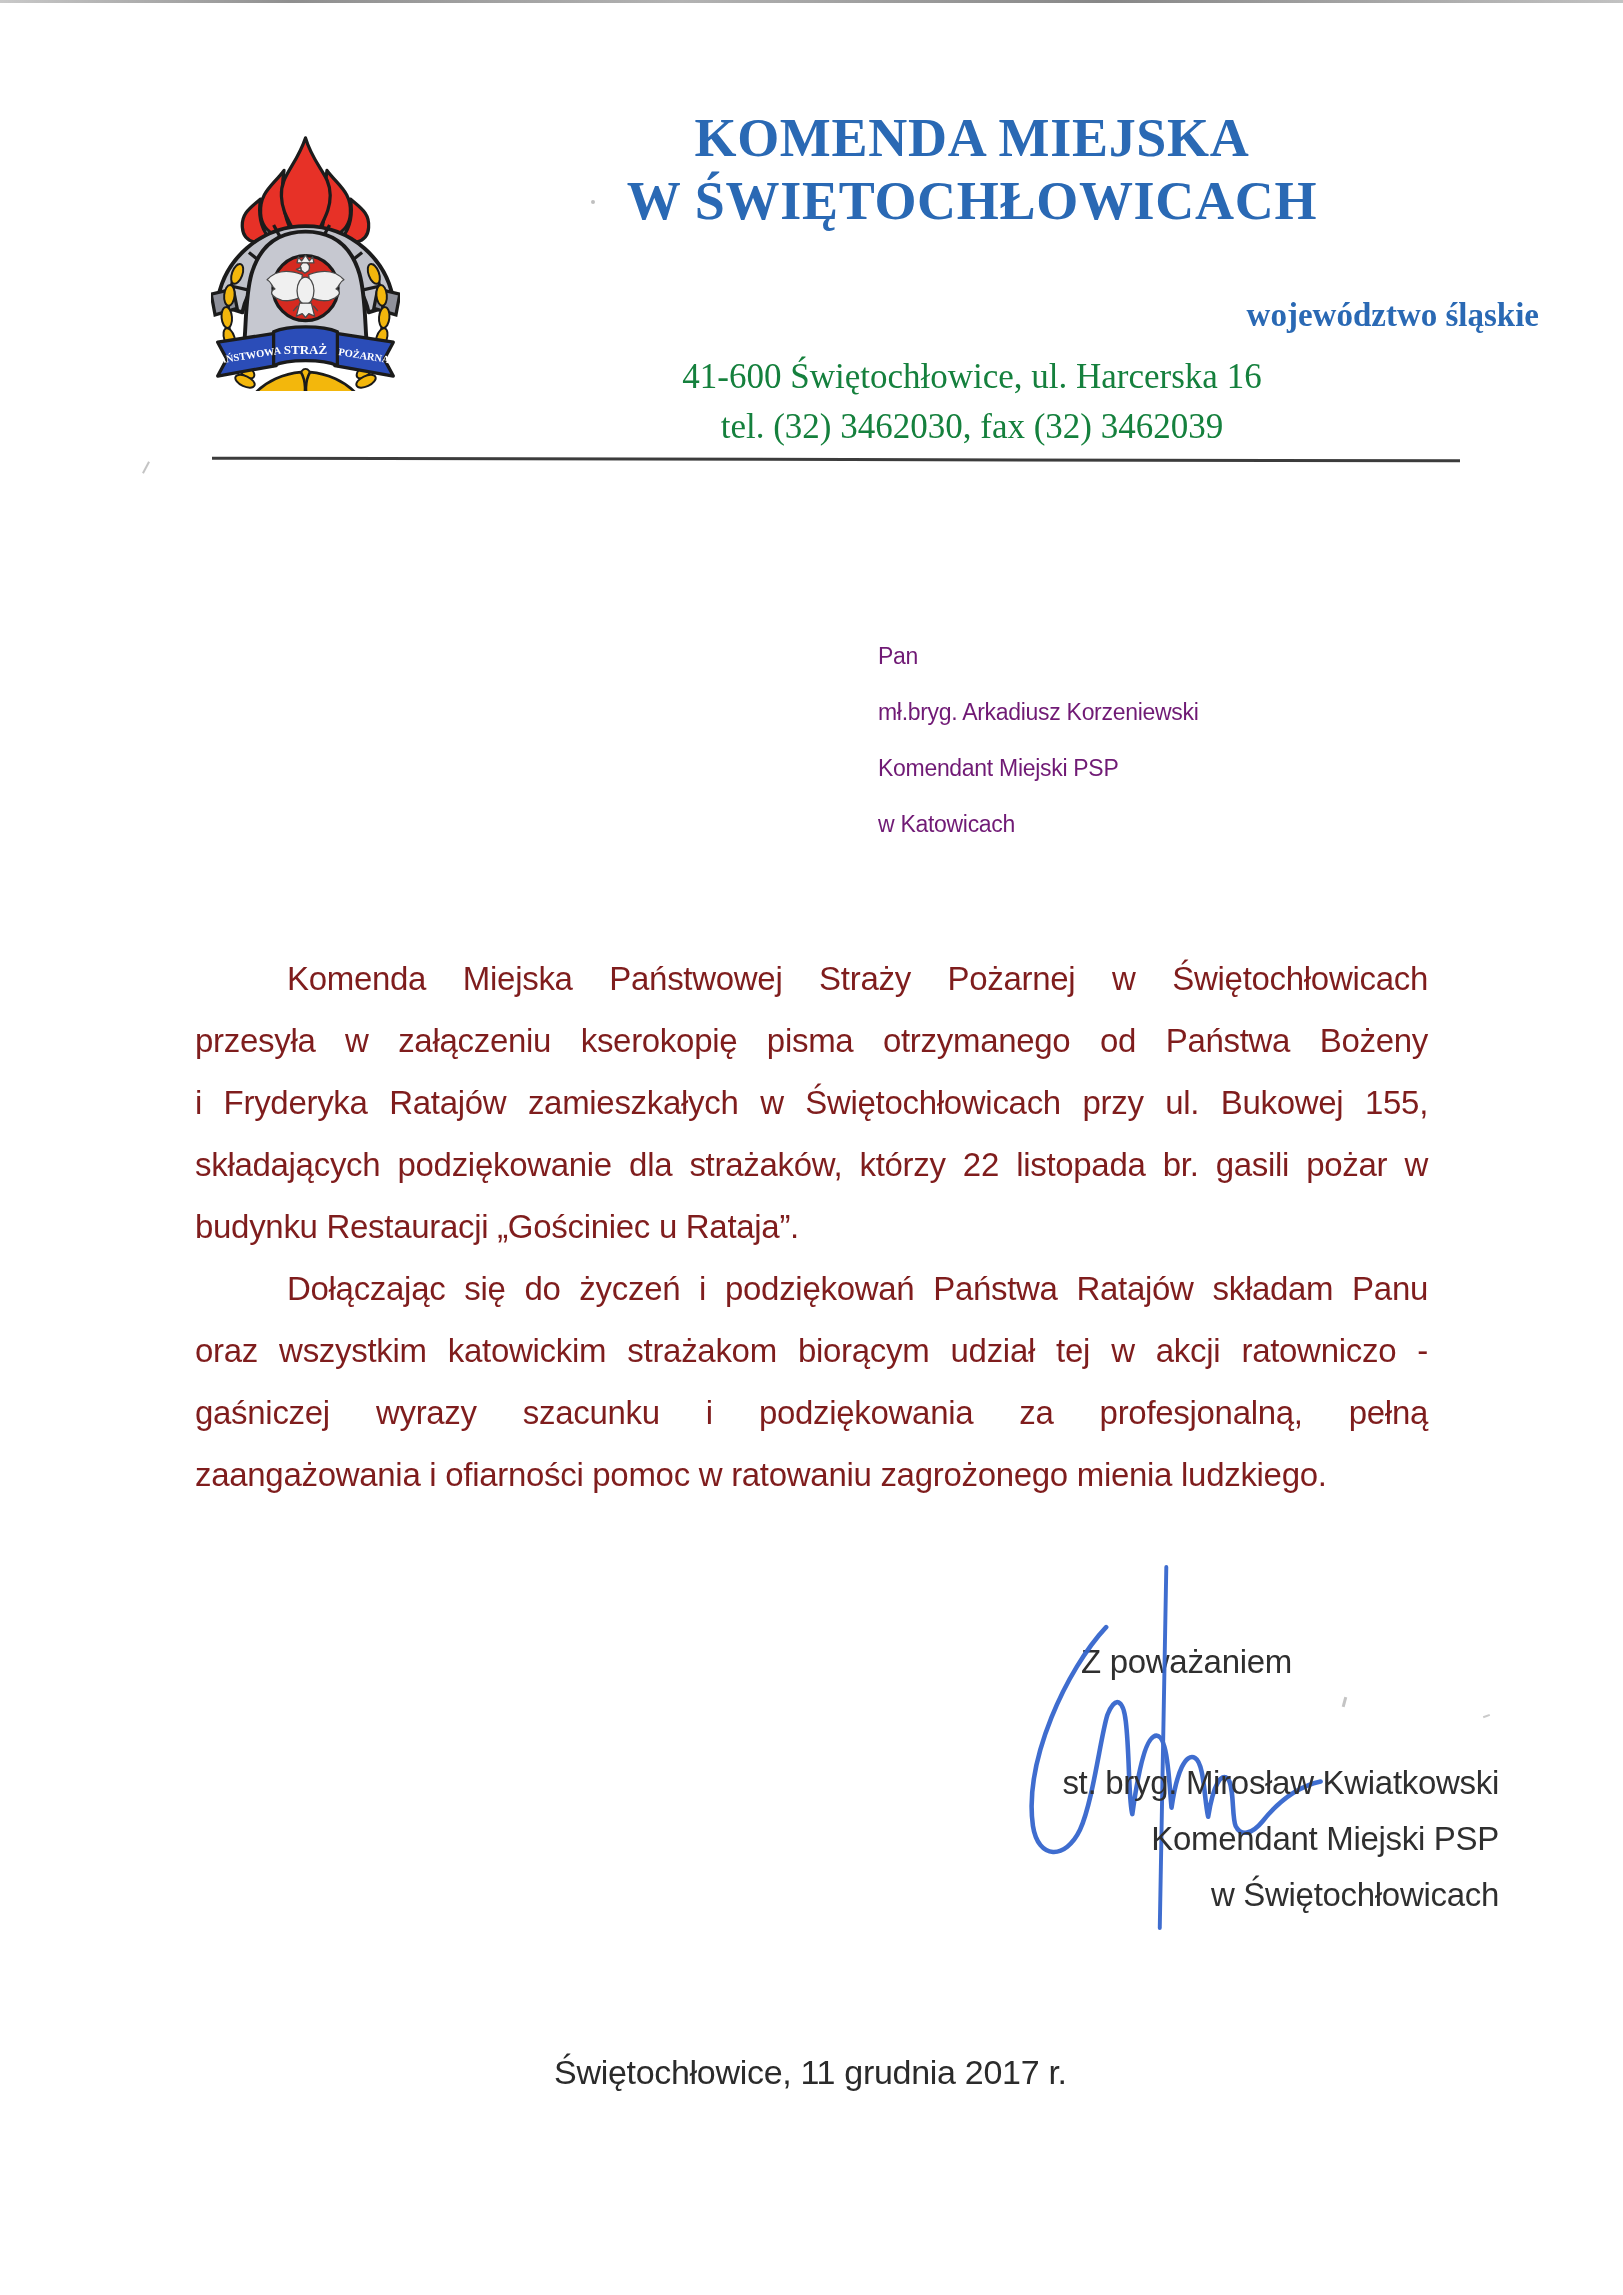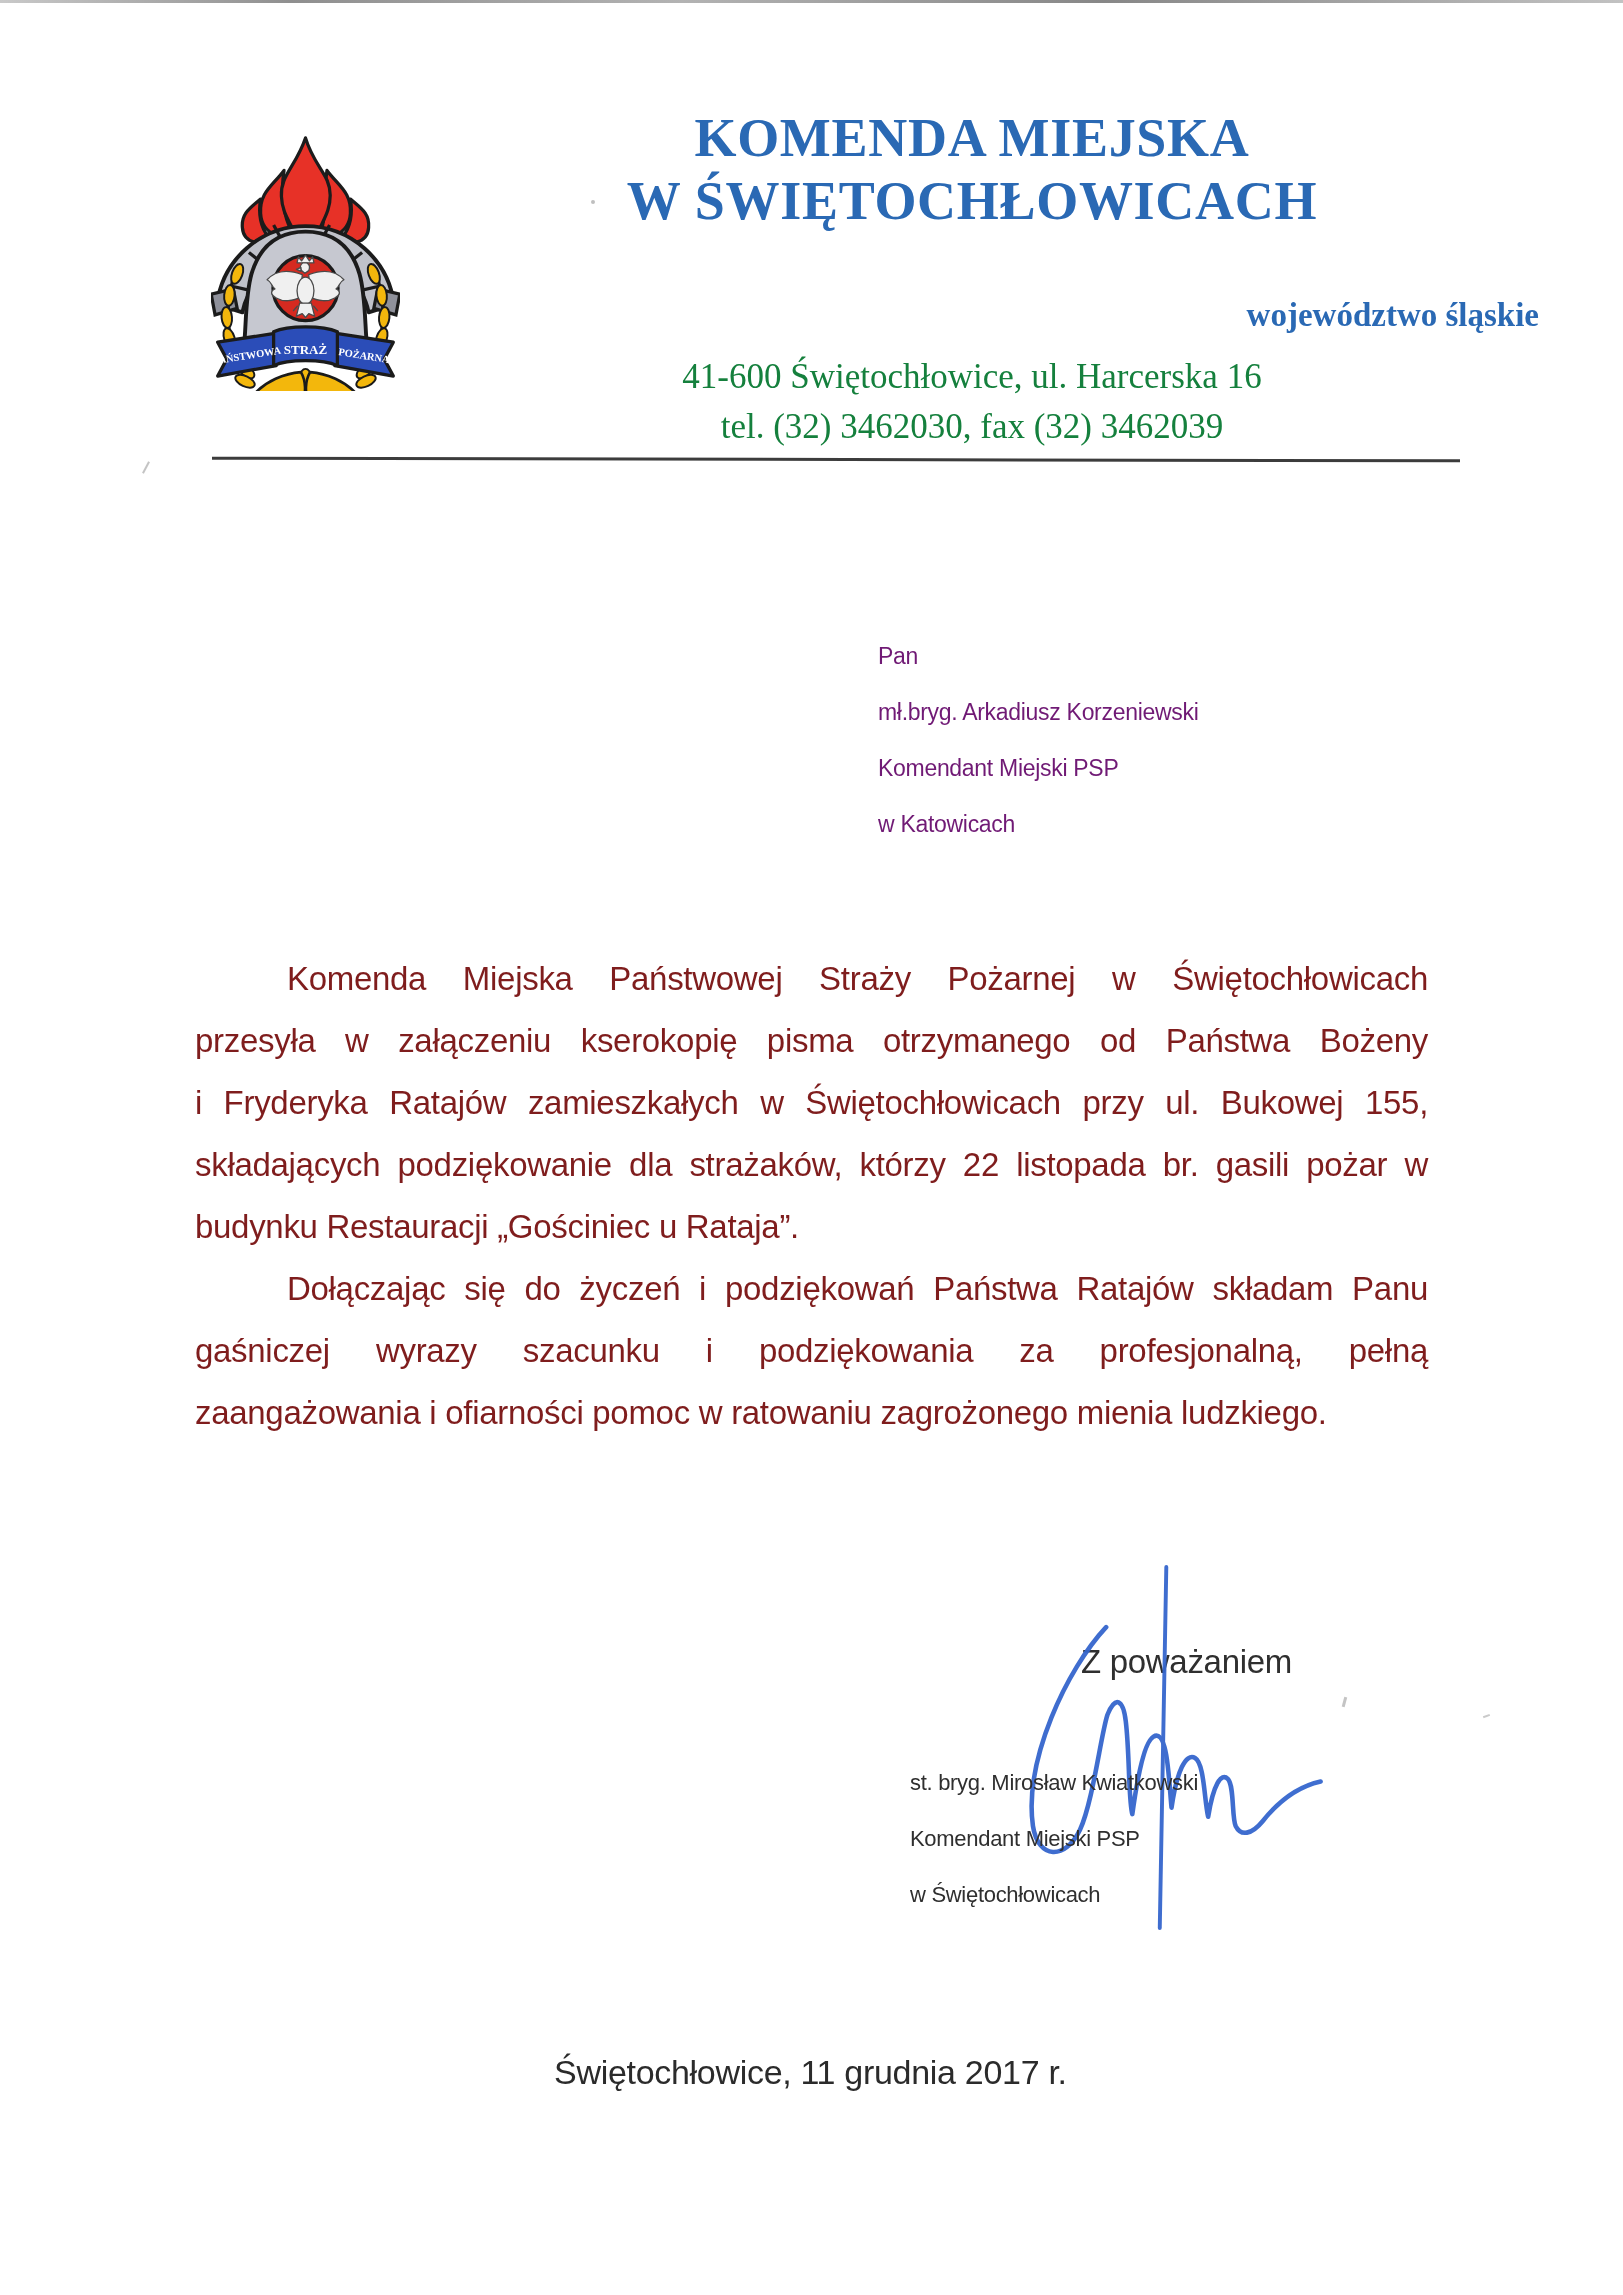--- a/index.html
+++ b/index.html
@@ -64,21 +64,21 @@
   .jline{text-align:justify;text-align-last:justify;text-justify:inter-word;}
   .lline{text-align:left;}
   .indent{text-indent:92px;}
   
   .valediction{
     position:absolute;left:1023px;top:1643px;width:327px;
     text-align:center;font-size:33px;color:#2f2f2f;letter-spacing:-0.3px;
   }
   .signer-block{
     position:absolute;left:910px;top:1755px;width:589px;
-    text-align:left;font-size:22px;line-height:56px;
+    text-align:right;font-size:33px;line-height:56px;
     color:#2f2f2f;letter-spacing:-0.3px;
   }
   .signature-svg{position:absolute;left:995px;top:1564px;pointer-events:none;}
   
   .date-line{
     position:absolute;left:554px;top:2053px;
     font-size:34px;color:#2b2b2b;letter-spacing:-0.3px;
   }
   
   .speck{position:absolute;background:#8a8a8a;}
@@ -185,20 +185,21 @@
     <div>w Katowicach</div>
   </div>
 
   <div class="body-block">
     <div class="jline indent">Komenda Miejska Państwowej Straży Pożarnej w Świętochłowicach</div>
     <div class="jline">przesyła w załączeniu kserokopię pisma otrzymanego od Państwa Bożeny</div>
     <div class="jline">i Fryderyka Ratajów zamieszkałych w Świętochłowicach przy ul. Bukowej 155,</div>
     <div class="jline">składających podziękowanie dla strażaków, którzy 22 listopada br. gasili pożar w</div>
     <div class="lline">budynku Restauracji „Gościniec u Rataja”.</div>
     <div class="jline indent">Dołączając się do życzeń i podziękowań Państwa Ratajów składam Panu</div>
+    <div class="jline">oraz wszystkim katowickim strażakom biorącym udział tej w akcji ratowniczo -</div>
     <div class="jline">gaśniczej wyrazy szacunku i podziękowania za profesjonalną, pełną</div>
     <div class="lline">zaangażowania i ofiarności pomoc w ratowaniu zagrożonego mienia ludzkiego.</div>
   </div>
 
   <div class="valediction">Z poważaniem</div>
 
   <svg class="signature-svg" width="340" height="380" viewBox="0 0 520 580">
     <g fill="none" stroke="#3566cd" stroke-linecap="round" stroke-linejoin="round" opacity="0.95">
       <path stroke-width="6" d="M262,4 C258,150 255,320 252,556"></path>
       <path stroke-width="7" d="M170,96 C110,160 44,300 58,400 C66,452 108,452 130,406 C150,362 162,260 172,230 C184,200 196,206 200,240 C206,290 204,360 210,382 C220,310 232,260 248,262 C264,264 266,330 270,372 C278,316 292,288 306,296 C320,304 320,360 326,386 C334,336 346,318 356,328 C366,338 362,386 368,400 C376,416 392,414 410,392 C434,362 462,340 498,332"></path>

